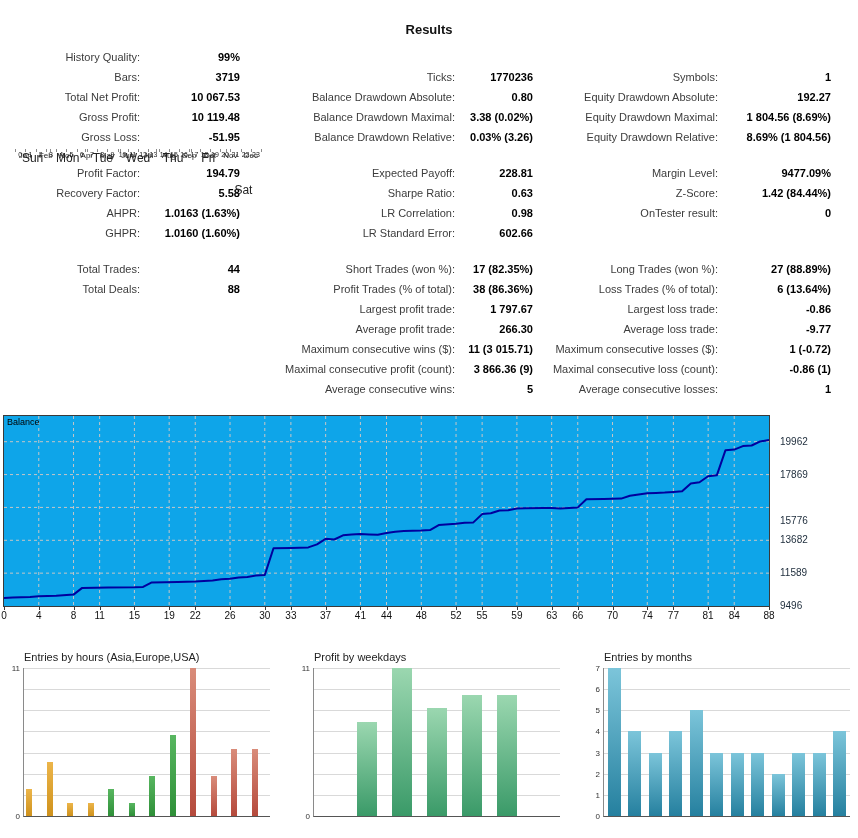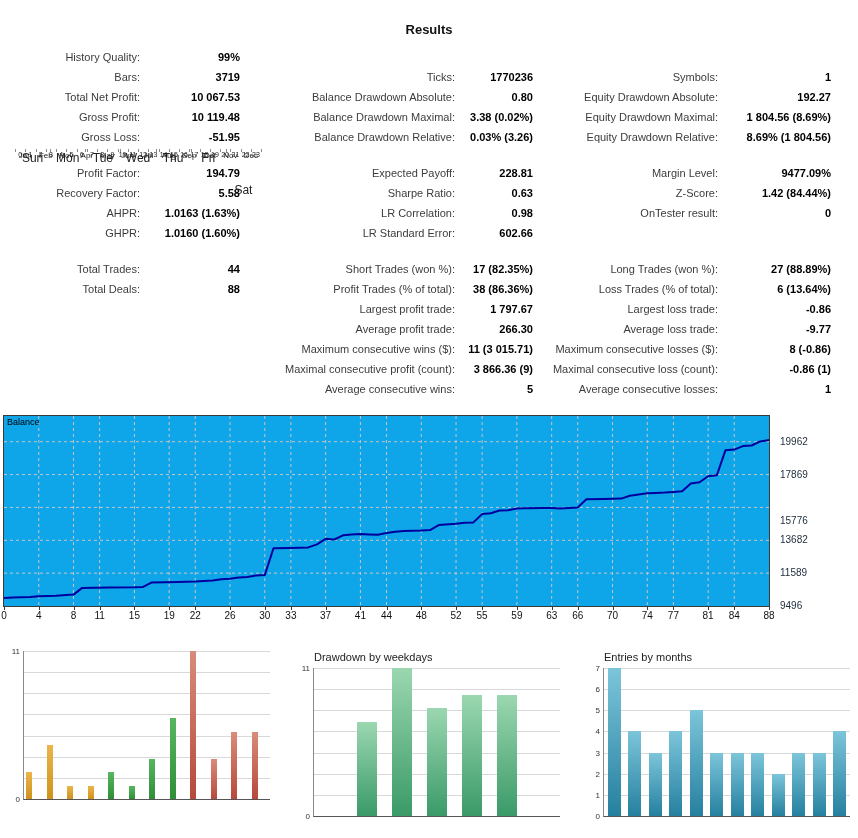--- a/index.html
+++ b/index.html
@@ -151,21 +151,21 @@
           <div class="sv">266.30</div>
           <div class="sl">Average loss trade:</div>
           <div class="sv">-9.77</div>
         </div>
         <div class="stats-row">
           <div class="sl"></div>
           <div class="sv"></div>
           <div class="sl">Maximum consecutive wins ($):</div>
           <div class="sv">11 (3 015.71)</div>
           <div class="sl">Maximum consecutive losses ($):</div>
-          <div class="sv">8 (-0.86)</div>
+          <div class="sv">1 (-0.72)</div>
         </div>
         <div class="stats-row">
           <div class="sl"></div>
           <div class="sv"></div>
           <div class="sl">Maximal consecutive profit (count):</div>
           <div class="sv">3 866.36 (9)</div>
           <div class="sl">Maximal consecutive loss (count):</div>
           <div class="sv">-0.86 (1)</div>
         </div>
         <div class="stats-row">
@@ -271,20 +271,21 @@
         <span class="xl" style="left: 704.1px;">81</span>
         <div class="tk" style="left: 730.2px;"></div>
         <span class="xl" style="left: 730.2px;">84</span>
         <div class="tk" style="left: 765px;"></div>
         <span class="xl" style="left: 765px;">88</span>
       </div>
   </div>
 
   <div class="panels" id="panels">
       <div class="panel">
+        <div class="ptitle">Entries by hours (Asia,Europe,USA)</div>
         <div class="pbody">
           <div class="yax">
             <span style="top: 144px;">0</span>
             <span style="top: -4px;">11</span>
           </div>
           <div class="pplot">
             <div class="gl" style="top: 126.9px;"></div>
             <div class="gl" style="top: 105.7px;"></div>
             <div class="gl" style="top: 84.6px;"></div>
             <div class="gl" style="top: 63.4px;"></div>
@@ -351,21 +352,21 @@
           <span class="xl" style="left: 179.4px;">17</span>
           <span class="xl" style="left: 189.6px;">18</span>
           <span class="xl" style="left: 199.9px;">19</span>
           <span class="xl" style="left: 210.1px;">20</span>
           <span class="xl" style="left: 220.4px;">21</span>
           <span class="xl" style="left: 230.6px;">22</span>
           <span class="xl" style="left: 240.9px;">23</span>
         </div>
       </div>
       <div class="panel">
-        <div class="ptitle">Drawdown by weekdays</div>
+        <div class="ptitle">Profit by weekdays</div>
         <div class="pbody">
           <div class="yax">
             <span style="top: 144px;">0</span>
             <span style="top: -4px;">11</span>
           </div>
           <div class="pplot">
             <div class="gl" style="top: 126.9px;"></div>
             <div class="gl" style="top: 105.7px;"></div>
             <div class="gl" style="top: 84.6px;"></div>
             <div class="gl" style="top: 63.4px;"></div>

